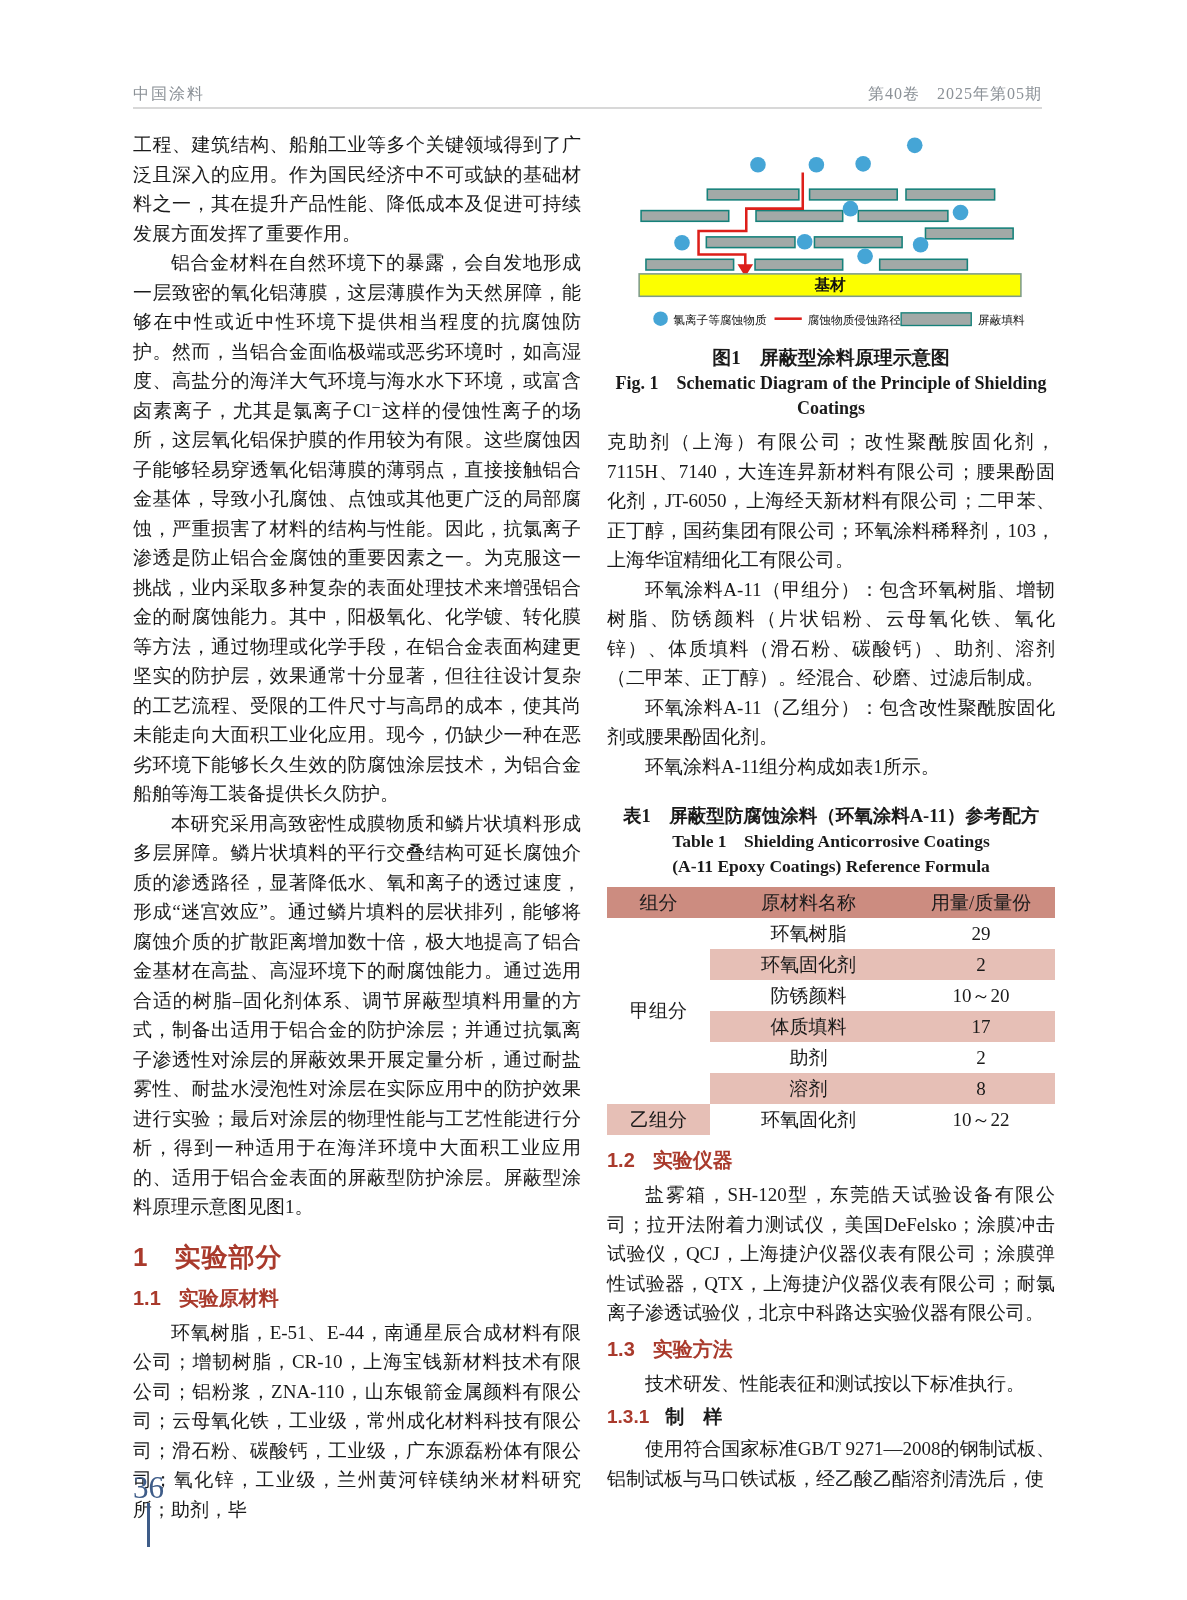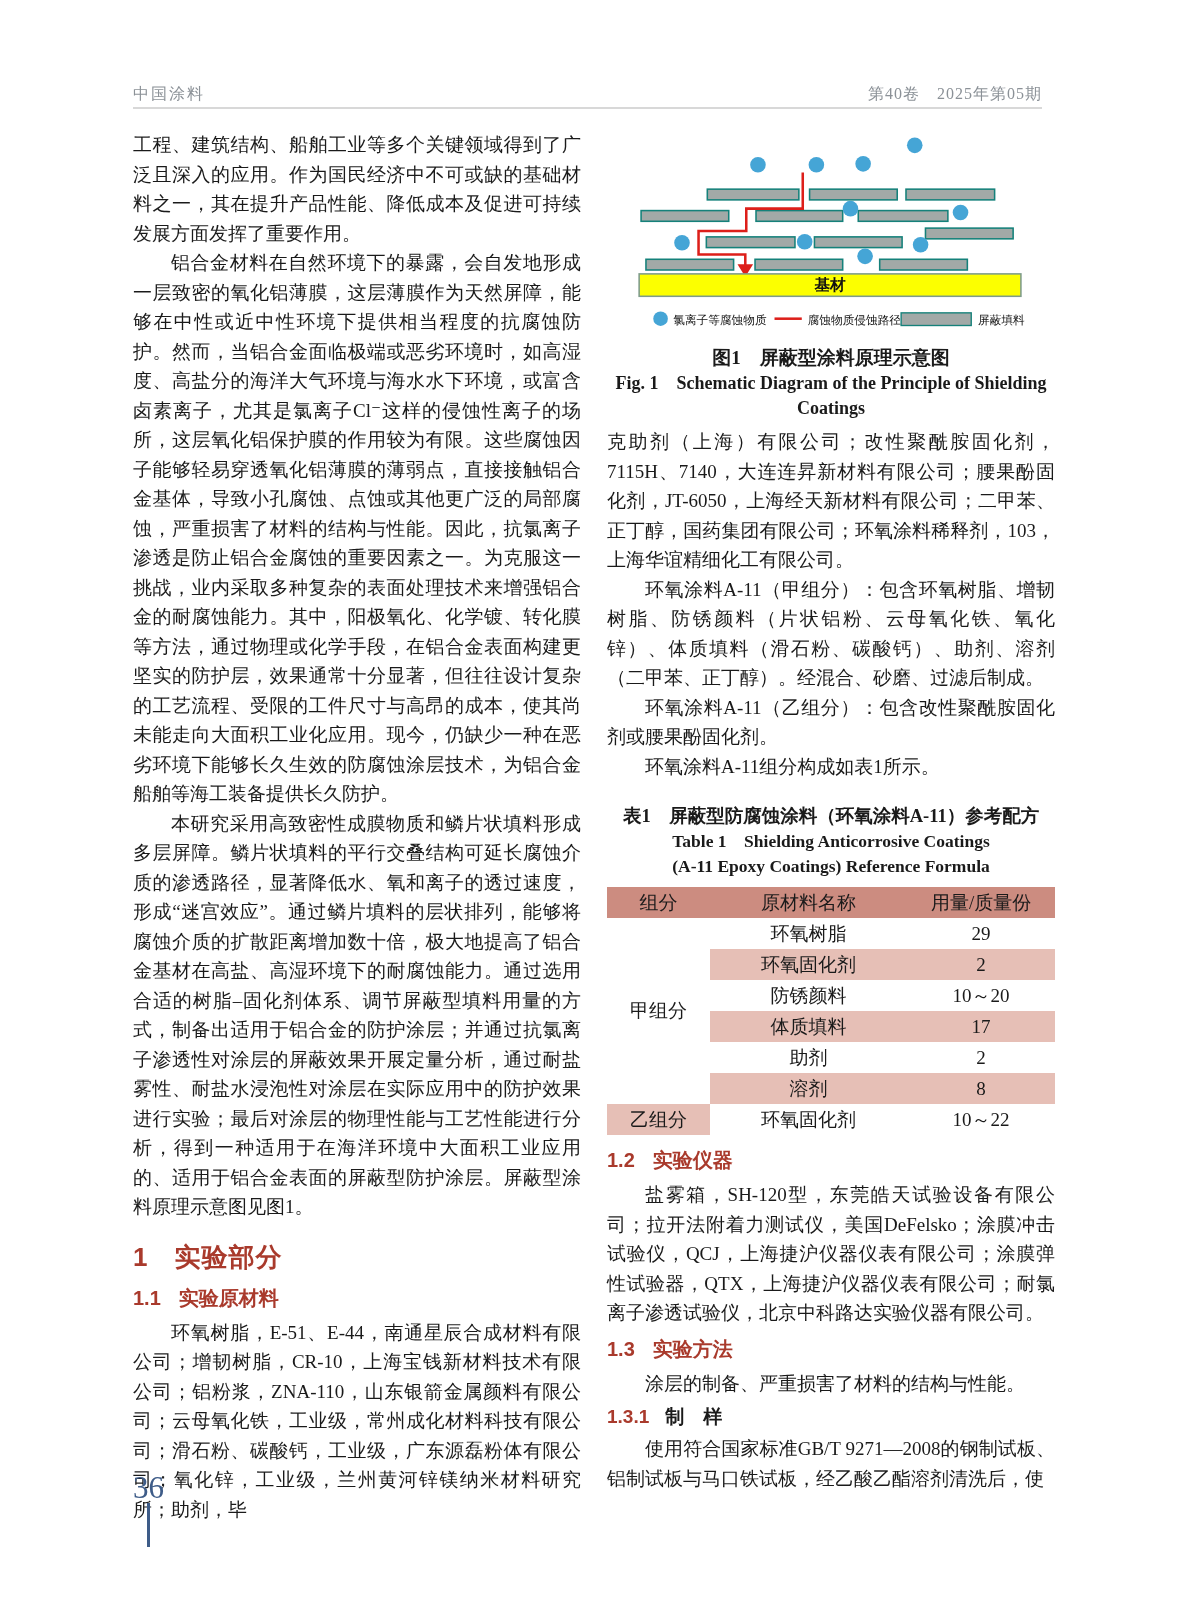--- a/index.html
+++ b/index.html
@@ -215,21 +215,21 @@
       </div>
 
       <div class="sec-h2">
         <span class="num">1.2</span><span>实验仪器</span>
       </div>
       <p class="indent">盐雾箱，SH-120型，东莞皓天试验设备有限公司；拉开法附着力测试仪，美国DeFelsko；涂膜冲击试验仪，QCJ，上海捷沪仪器仪表有限公司；涂膜弹性试验器，QTX，上海捷沪仪器仪表有限公司；耐氯离子渗透试验仪，北京中科路达实验仪器有限公司。</p>
 
       <div class="sec-h2">
         <span class="num">1.3</span><span>实验方法</span>
       </div>
-      <p class="indent">涂层的制备、严重损害了材料的结构与性能。</p>
+      <p class="indent">技术研发、性能表征和测试按以下标准执行。</p>
 
       <div class="sec-h3">
         <span class="num">1.3.1</span><span>制　样</span>
       </div>
       <p class="indent">使用符合国家标准GB/T 9271—2008的钢制试板、铝制试板与马口铁试板，经乙酸乙酯溶剂清洗后，使</p>
     </div>
   </div>
 
   <div class="page-footer">
     <span class="pageno">36</span>

